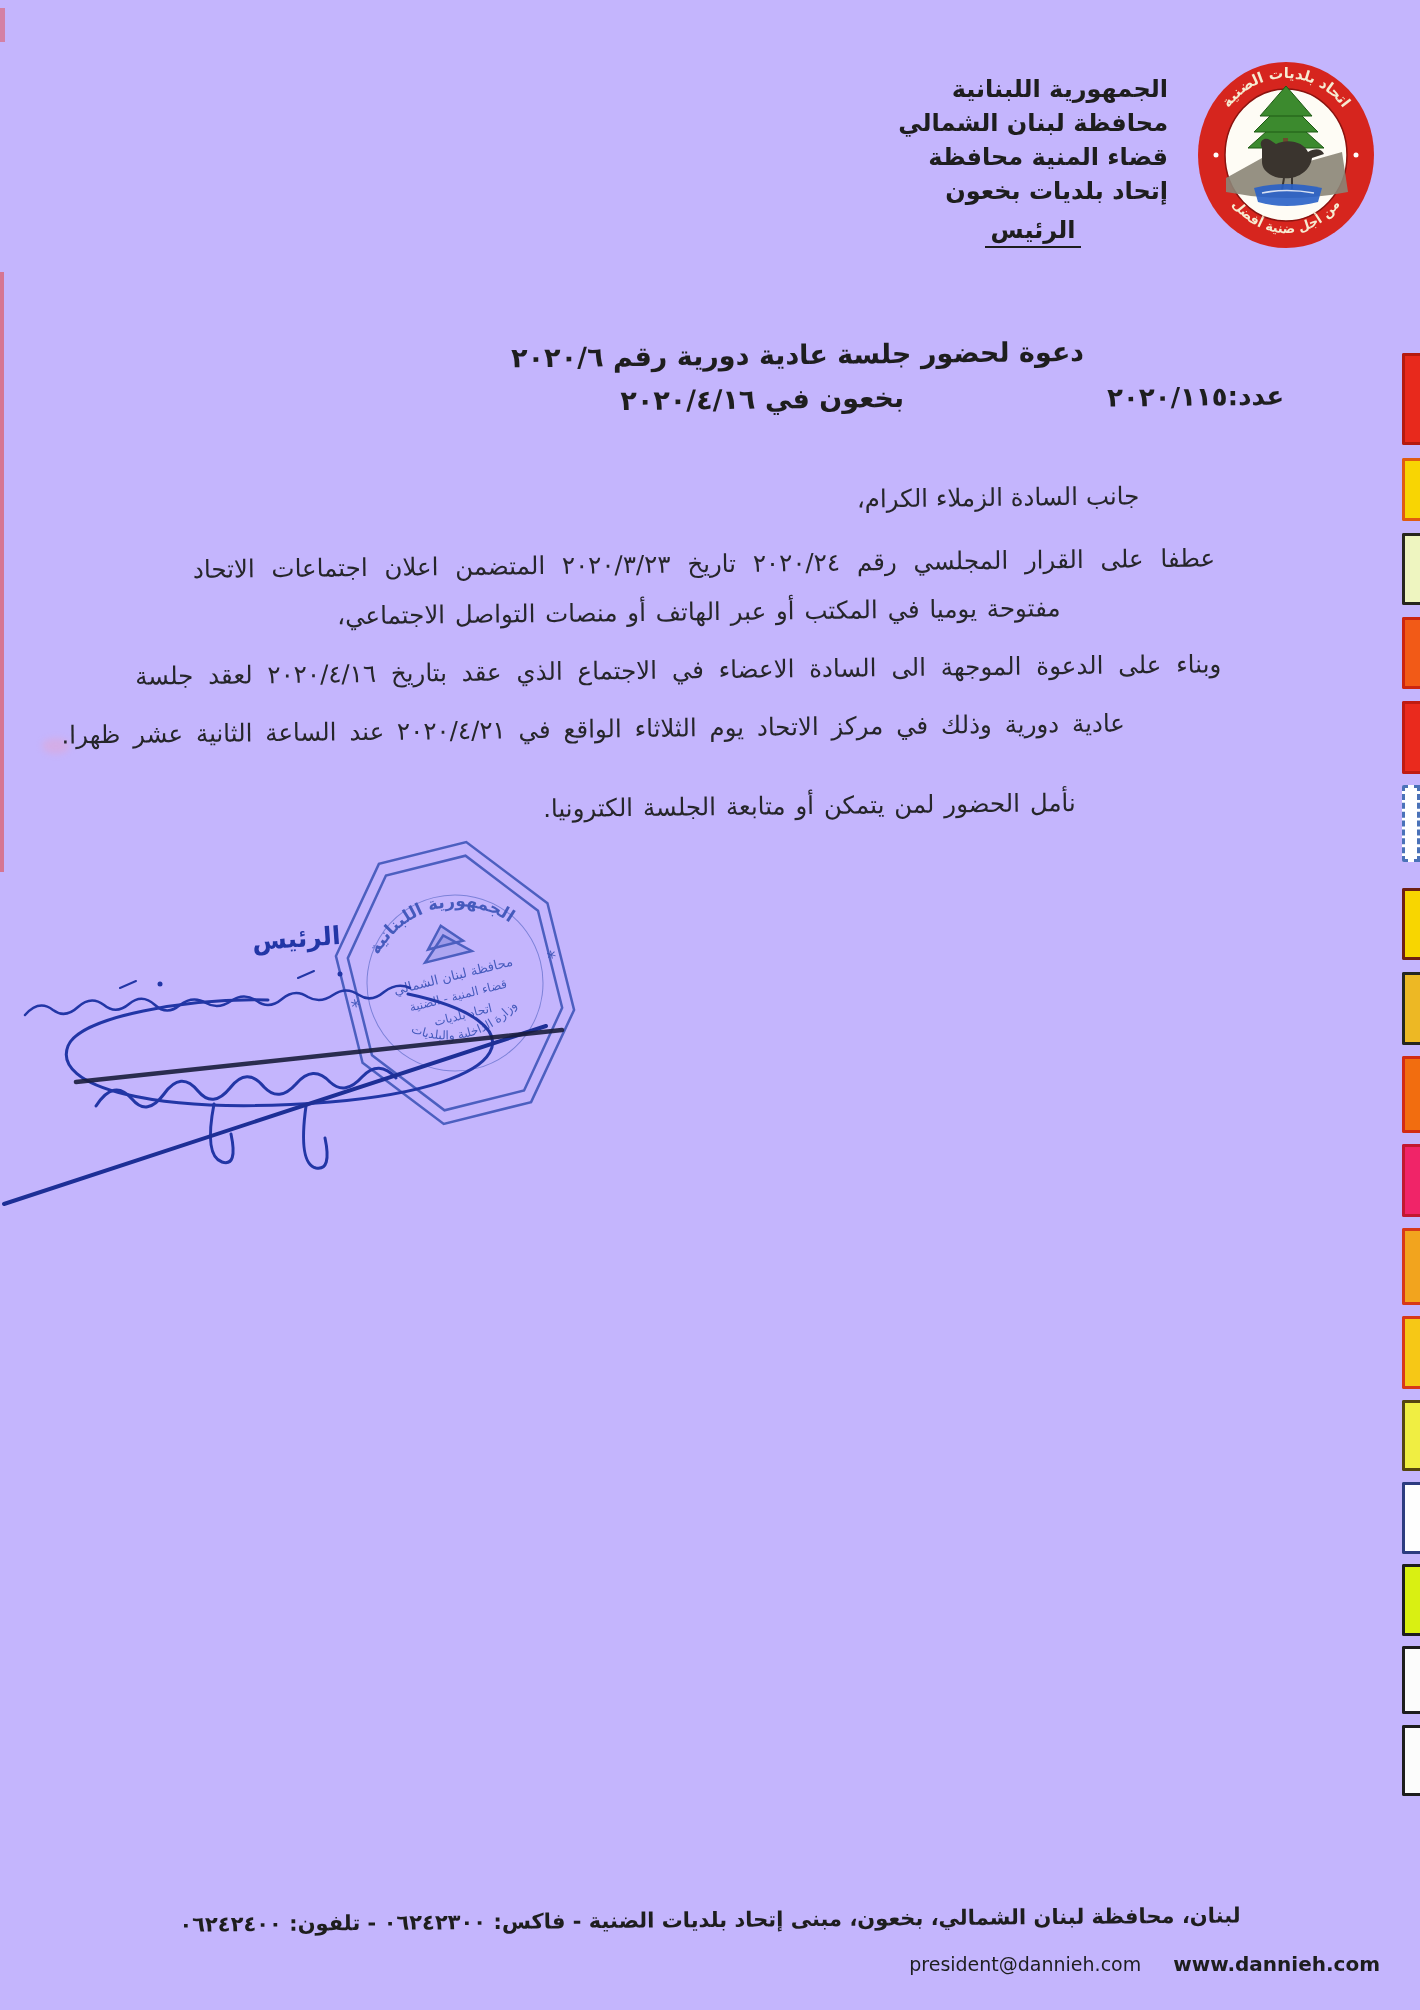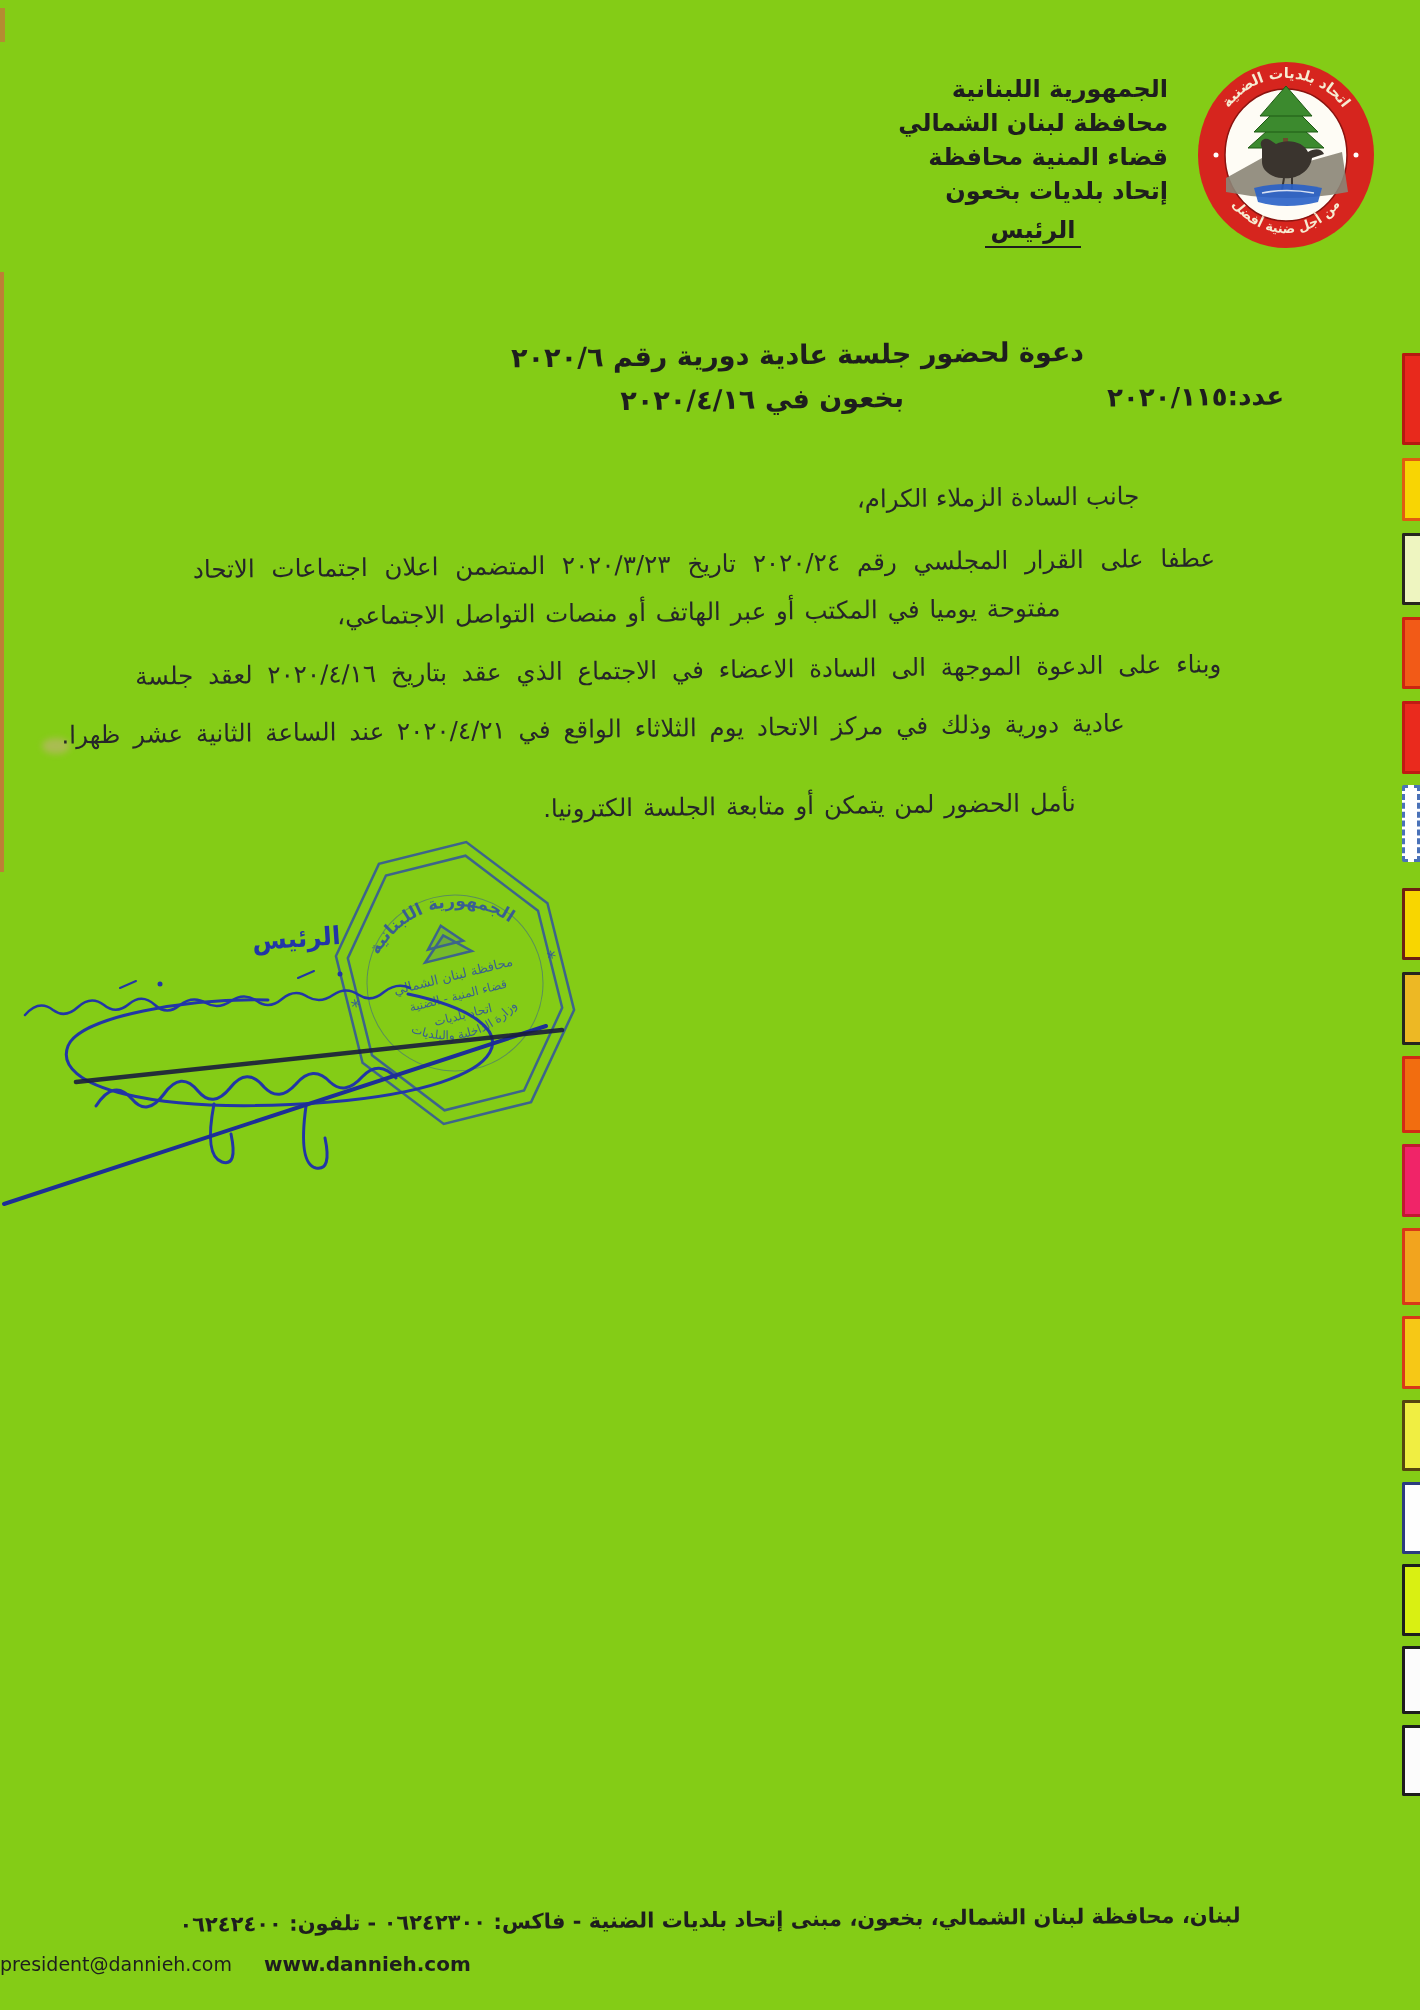--- a/index.html
+++ b/index.html
@@ -1,17 +1,17 @@
 <!DOCTYPE html>
 <html lang="ar"><head>
 <meta charset="utf-8">
 <style>
   html,body{margin:0;padding:0;background:#e8e8e8;}
   .page{
-    position:relative;width:1420px;height:2010px;background:#84cc16;
+    position:relative;width:1420px;height:2010px;background:#c4b5fd;
     font-family:"DejaVu Sans",sans-serif;color:var(--ink,#1e1e1e);
     overflow:hidden;margin:0 auto;
   }
   
   .header-org{position:absolute;top:72px;right:252px;width:270px;
     text-align:right;font-weight:bold;font-size:24px;line-height:34px;direction:rtl;}
   .header-president{display:block;text-align:center;margin-top:5px;}
   .header-president span{border-bottom:2.5px solid var(--ink,#1e1e1e);padding:0 6px 2px;}
   .logo-svg{position:absolute;left:1196px;top:60px;}
   
@@ -36,21 +36,21 @@
   .strip{position:absolute;left:1402px;width:18px;border:3px solid #000;border-right:none;
     box-sizing:border-box;border-radius:2px 0 0 2px;}
   
   .edge-line{position:absolute;left:0;top:272px;width:4px;height:600px;background:#e34b4b;opacity:.6;}
   .edge-corner{position:absolute;left:0;top:8px;width:5px;height:34px;background:#e34b4b;opacity:.5;}
   .smudge{position:absolute;left:42px;top:738px;width:28px;height:16px;border-radius:50%;
     background:#f0a0c0;opacity:.35;filter:blur(3px);}
   
   .footer1{position:absolute;top:1908px;left:0;width:1420px;text-align:center;
     font-weight:bold;font-size:21px;direction:rtl;transform:rotate(-0.5deg);}
-  .footer2{position:absolute;top:1952px;left:0;width:1380px;text-align:left;font-size:19px;direction:ltr;}
+  .footer2{position:absolute;top:1952px;left:0;width:1380px;text-align:right;font-size:19px;direction:ltr;}
   .footer2 .site{font-weight:bold;font-size:20px;margin-left:26px;}
 </style>
 </head>
 <body>
 
 <div class="page" style="--ink: #1e1e1e; --stamp-blue: #2946ae; --sign-blue: #2236a6; --sign-dark: #1a1d3c; --logo-red: #d6251e; --logo-cream: #f6ecd2; --cedar-green: #3c8a2e; --mountain-grey: #8b8577; --water-blue: #2860c8; --bird-dark: #3a342e;">
 
   <div class="edge-line"></div>
   <div class="edge-corner"></div>
   <div class="smudge"></div>

